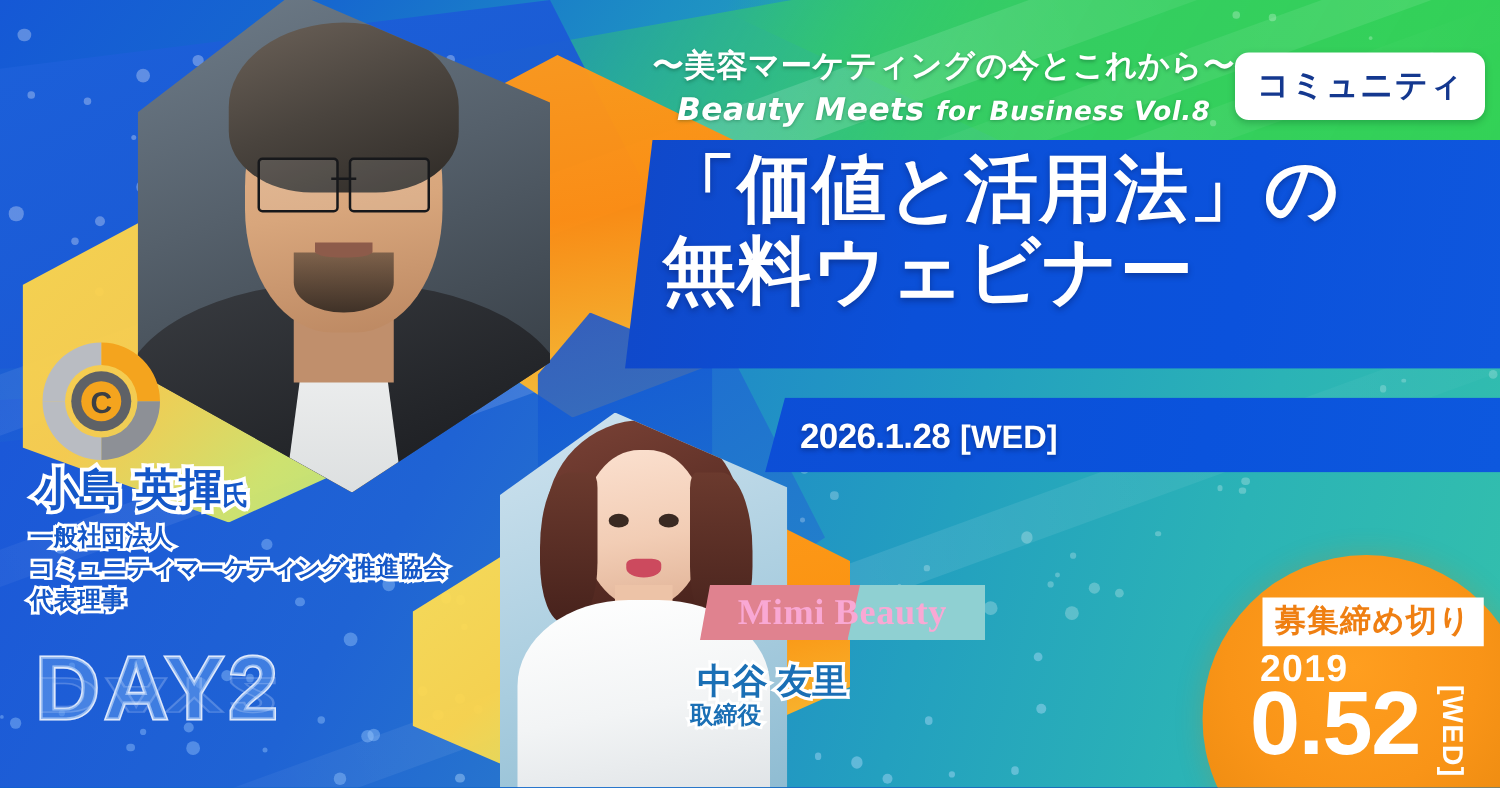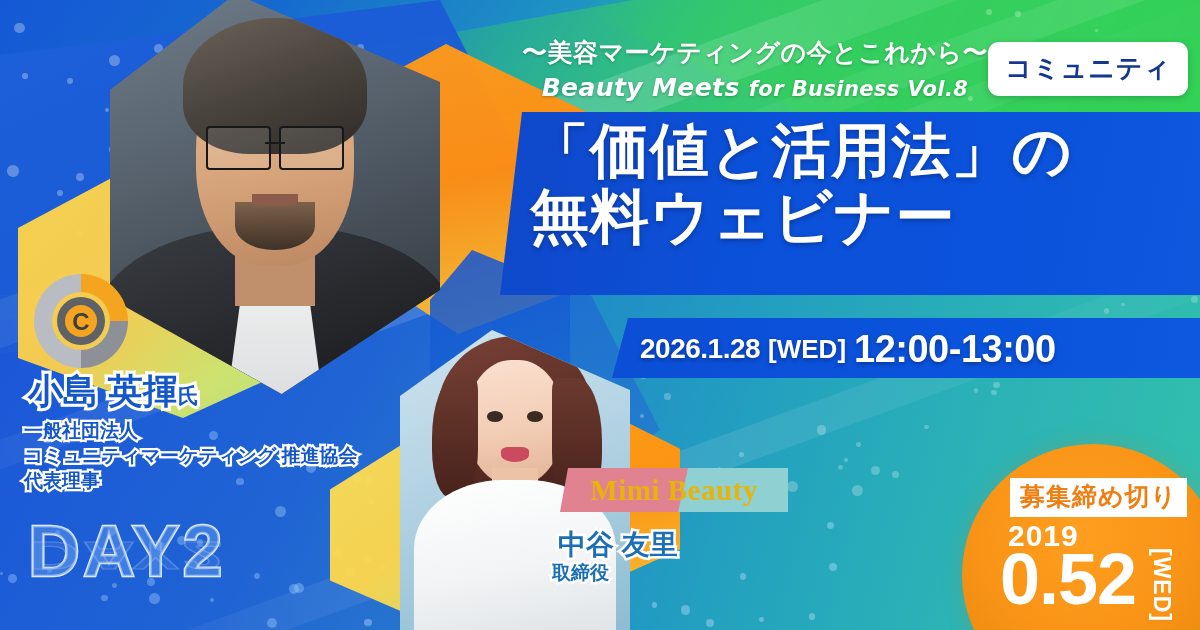--- a/index.html
+++ b/index.html
@@ -219,21 +219,21 @@
   .mimi-pink{
     position:absolute; left:0; top:0; width:130px; height:44px;
     background:#e0828f; clip-path:polygon(8px 0,130px 0,122px 44px,0 44px);
   }
   .mimi-teal{
     position:absolute; left:118px; top:0; width:110px; height:44px;
     background:#8fd0d2; clip-path:polygon(10px 0,110px 0,110px 44px,0 44px);
   }
   .mimi-text{
     position:absolute; inset:0; display:flex; align-items:center; justify-content:center;
-    color:#eab308; font-family:"Liberation Serif","DejaVu Serif",serif;
+    color:#f9a8d4; font-family:"Liberation Serif","DejaVu Serif",serif;
     font-size:29px; font-weight:700; letter-spacing:.5px;
   }
 
   .spk-b-name{
     position:absolute; left:558px; top:526px; font-size:28px; font-weight:700;
     color:#1a6fb5; -webkit-text-stroke:5px #fff; paint-order:stroke fill;
   }
   .spk-b-org{
     position:absolute; left:552px; top:560px; width:300px;
     font-size:19px; font-weight:700; line-height:1.34; color:#1a6fb5;
@@ -487,21 +487,20 @@
   <div class="title-panel"></div>
   <div class="title-text">
     <span class="title-l1">「価値と活用法」の</span>
     <span class="title-l2">無料ウェビナー</span>
   </div>
 
   <div class="date-band"></div>
   <div class="date-text">
     <span class="date-main">2026.1.28</span>
     <span class="date-dow">[WED]</span>
-    <span class="date-time">12:00-13:00</span>
   </div>
 
   <div class="spk-a-name">
     <span>小島 英揮</span><span class="suffix">氏</span>
   </div>
   <div class="spk-a-org">
     <span>一般社団法人</span>
     <span>コミュニティマーケティング 推進協会</span>
     <span>代表理事</span>
   </div>

